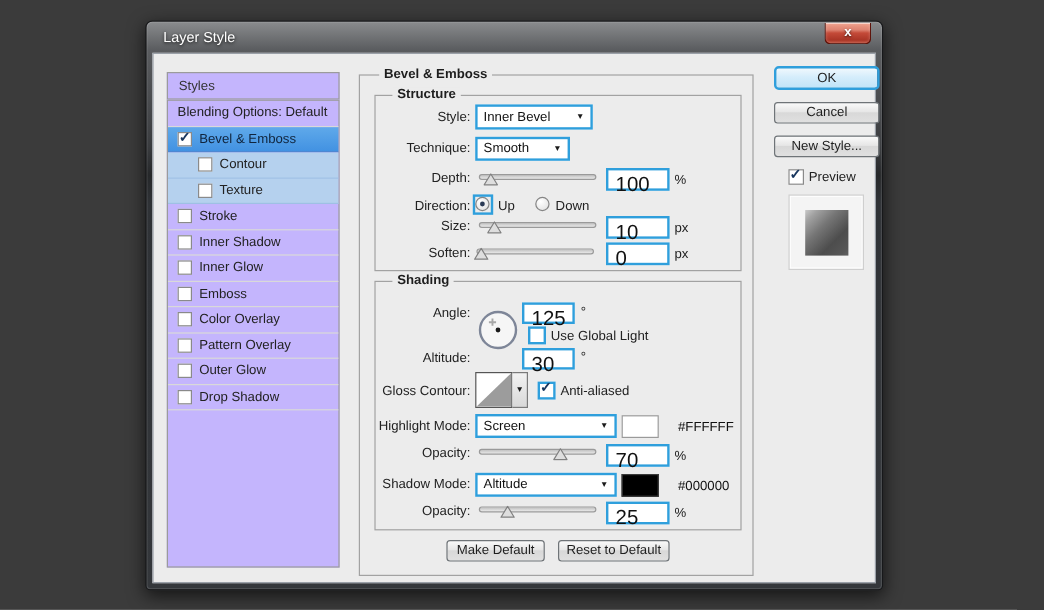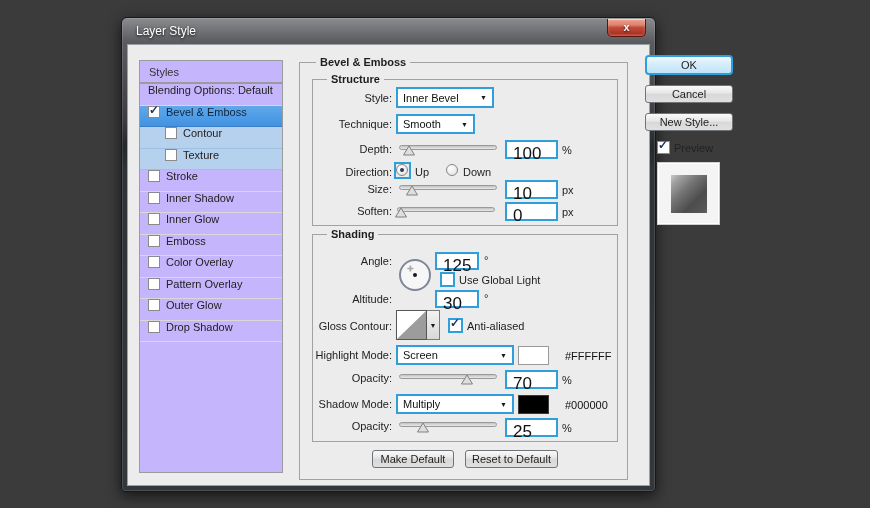--- a/index.html
+++ b/index.html
@@ -1,41 +1,41 @@
 <!DOCTYPE html>
 <html><head>
 <meta charset="utf-8">
 <style>
   * { margin:0; padding:0; box-sizing:border-box; }
   html,body { width:870px; height:508px; }
   body { background:#3b3b3b; font-family:"Liberation Sans", sans-serif; overflow:hidden; }
   .stage { position:relative; width:870px; height:508px; background:#3b3b3b; }
 
   
-  .dialog { position:absolute; left:121px; top:17px; width:535px; height:475px;
+  .dialog { position:absolute; left:121px; top:17px; width:615px; height:475px;
     background:linear-gradient(180deg,#8a8c8e 0%,#5a5c5f 5%,#3a3c3f 22%,#26282a 27%,#2f3236 32%,#34373b 100%);
     border:1px solid #17181a; border-radius:6px 6px 4px 4px;
     box-shadow:0 4px 14px rgba(0,0,0,.65), inset 0 0 0 1px rgba(255,255,255,.12); }
   .titlebar-text { position:absolute; left:14px; top:6px; font-size:12px; color:#fff;
     text-shadow:0 1px 3px rgba(0,0,0,.9); }
   .close-btn { position:absolute; top:1px; right:9px; width:39px; height:18px;
     background:linear-gradient(180deg,#f0a28e 0%,#dd8270 35%,#c44a38 50%,#a93526 85%,#c0503c 100%);
     border:1px solid #5e140b; border-top:none; border-radius:0 0 5px 5px;
     box-shadow:inset 0 1px 0 rgba(255,255,255,.5), inset 0 0 3px rgba(255,255,255,.25);
     color:#fff; font-size:11px; font-weight:bold; text-align:center; line-height:16px; cursor:pointer;
     text-shadow:0 1px 2px rgba(0,0,0,.7); }
 
   .content { position:absolute; left:5px; right:5px; top:26px; bottom:5px;
     background:#ececec; border:1px solid #9aa0a8; }
 
   
   .panel-box { position:absolute; border:1px solid #9b9b9b; background:#c4b5fd; }
   .styles-header-label { position:absolute; left:9px; top:5px; font-size:11px; color:#333; }
   .srow { position:relative; height:21.5px; border-bottom:1px solid #d9d9d9;
-    font-size:11px; color:#222; display:flex; align-items:flex-start; padding-left:8px; gap:6px; cursor:default; }
+    font-size:11px; color:#222; display:flex; align-items:center; padding-left:8px; gap:6px; cursor:default; }
   .srow--selected { background:linear-gradient(180deg,#5fa9ea 0%,#4292e2 100%); border-bottom-color:#3a7ec8; color:#10243c; }
   .srow--sub { background:#b5d1ee; padding-left:25px; border-bottom-color:#9fc0e4; }
   .cbx { width:12px; height:12px; background:#fff; border:1px solid #8a8a8a; position:relative; flex:none; }
   .cbx .check, .acbx .check, .pcbx .check { position:absolute; left:0; top:-4px; font-size:12px; font-weight:bold; color:#18365e; }
 
   
   .groupbox { position:absolute; border:1px solid #a2a2a2; }
   .gb-label { position:absolute; top:-7px; font-size:11px; font-weight:bold; color:#1e1e1e;
     background:#ececec; padding:0 4px; white-space:nowrap; }
 
@@ -250,21 +250,21 @@
           <svg width="13" height="11">
               <path d="M6.5 1 L12 10 L1 10 Z" fill="#dedede" stroke="#808080" stroke-linejoin="round"></path>
             </svg>
         </span>
       </div>
       <div class="vbox" style="left:377px; top:325px; width:53px; height:19px;">70</div>
       <span class="unit" style="left:434px; top:329px;">%</span>
 
       <span class="flabel" style="left:184px; top:353px;">Shadow Mode:</span>
       <div class="ddl" style="left:268px; top:349px; width:118px; height:20px;">
-        <span>Multiply</span>
+        <span>Altitude</span>
         <span class="arrow">▼</span>
       </div>
       <span class="swatch" style="left: 390px; top: 350px; border-color: rgb(58, 58, 58); background: rgb(0, 0, 0);"></span>
       <span class="hex" style="left:437px; top:354px;">#000000</span>
 
       <span class="flabel" style="left:184px; top:375px;">Opacity:</span>
       <div class="track" style="left:271px; top:377px;">
         <span class="thumb" style="left: 24%;">
           <svg width="13" height="11">
               <path d="M6.5 1 L12 10 L1 10 Z" fill="#dedede" stroke="#808080" stroke-linejoin="round"></path>

